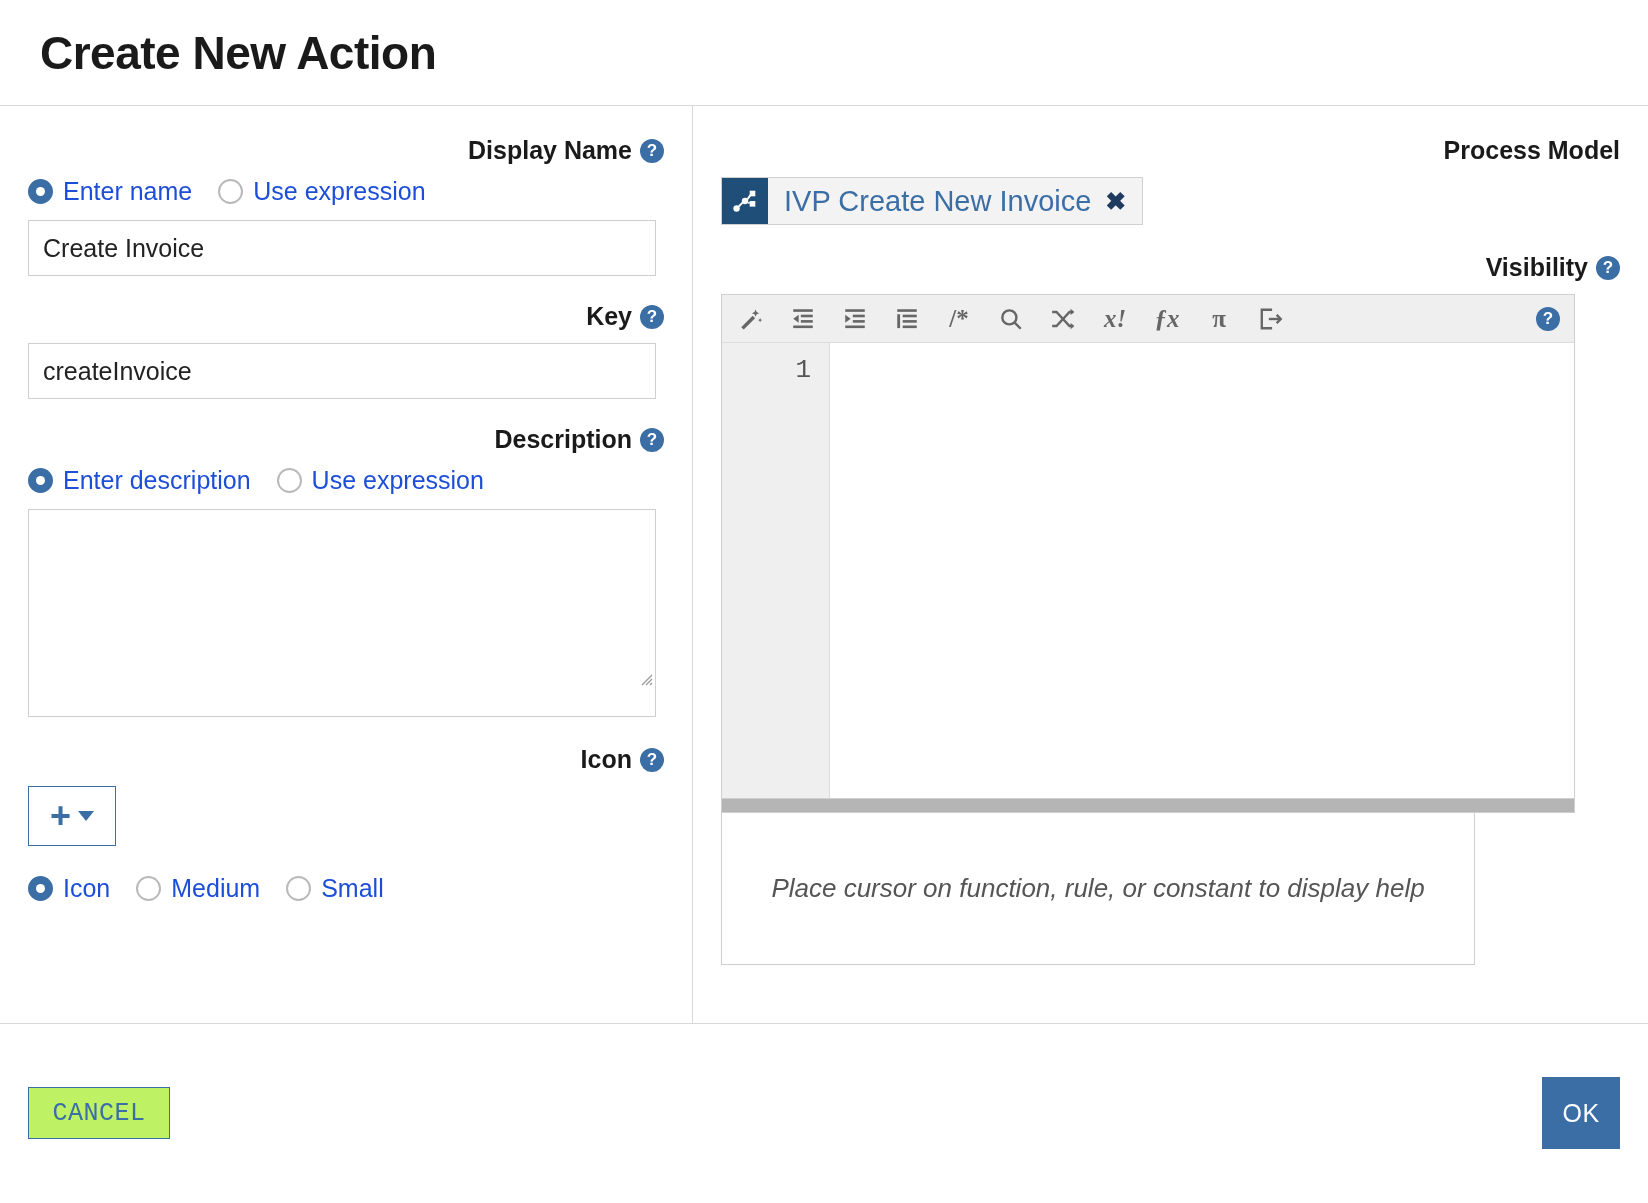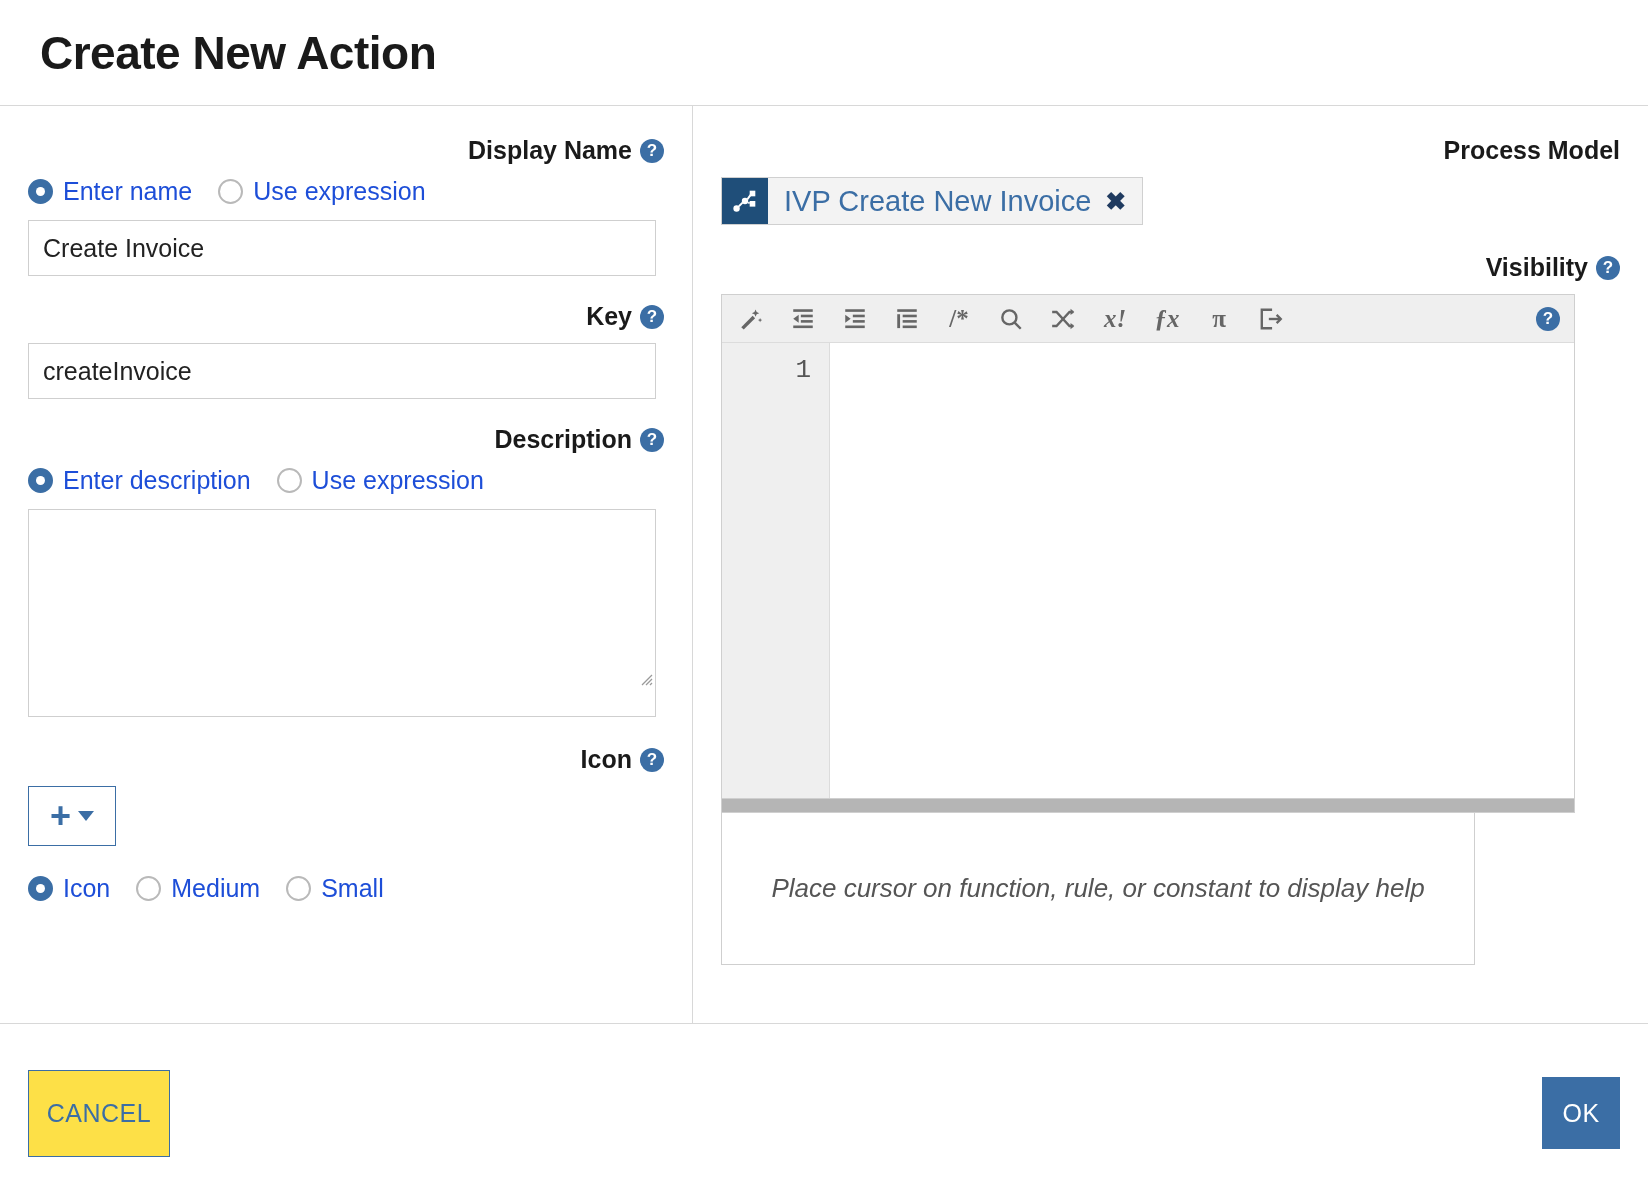--- a/index.html
+++ b/index.html
@@ -282,26 +282,26 @@
   
   .dialog-footer {
     height: 179px;
     border-top: 1px solid #d8d8d8;
     display: flex;
     align-items: center;
     justify-content: space-between;
     padding: 0 28px;
   }
   .btn-cancel {
-    width: 142px; height: 87px;
+    width: 142px; height: 52px;
     border: 1px solid #3b6ea5;
-    background: #fde047;
+    background: #bef264;
     color: #3b6ea5;
     font-size: 25px;
-    font-family: Liberation Sans, sans-serif;
+    font-family: Liberation Mono, monospace;
     letter-spacing: 0.5px;
     cursor: pointer;
   }
   .btn-ok {
     width: 78px; height: 72px;
     border: 1px solid #3b6ea5;
     background: #3b6ea5;
     color: #ffffff;
     font-size: 25px;
     font-family: "Liberation Sans", sans-serif;

